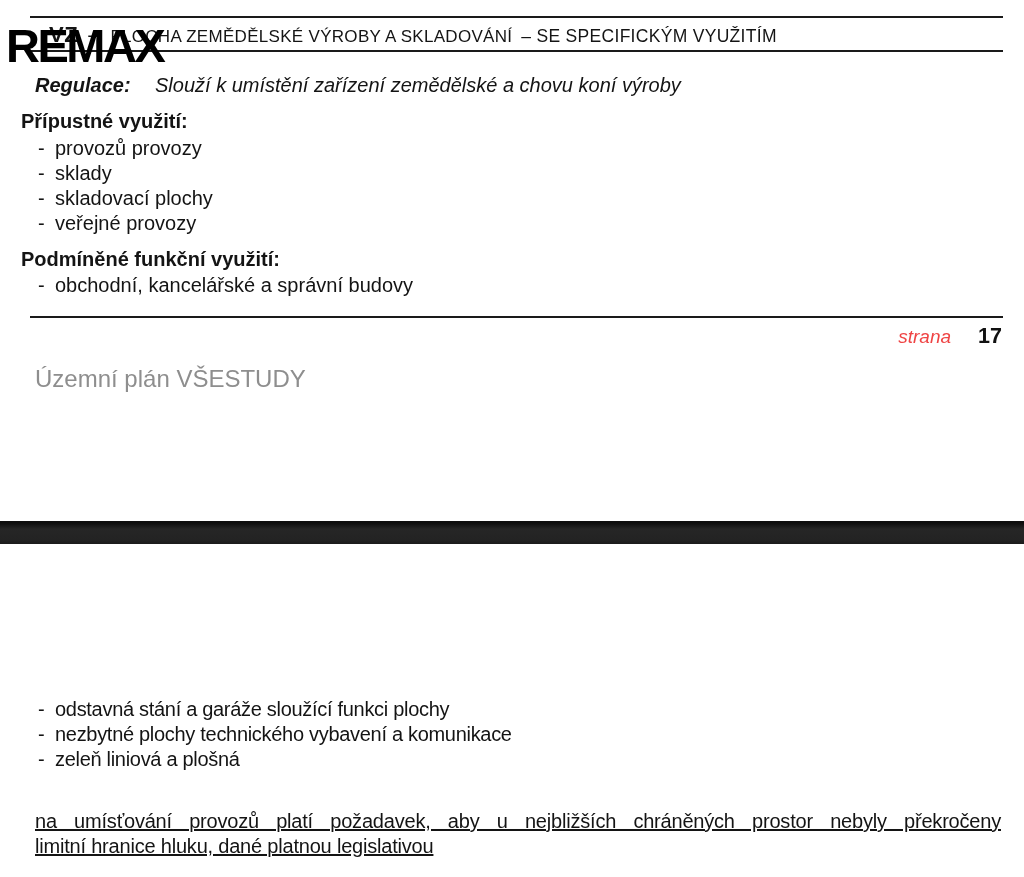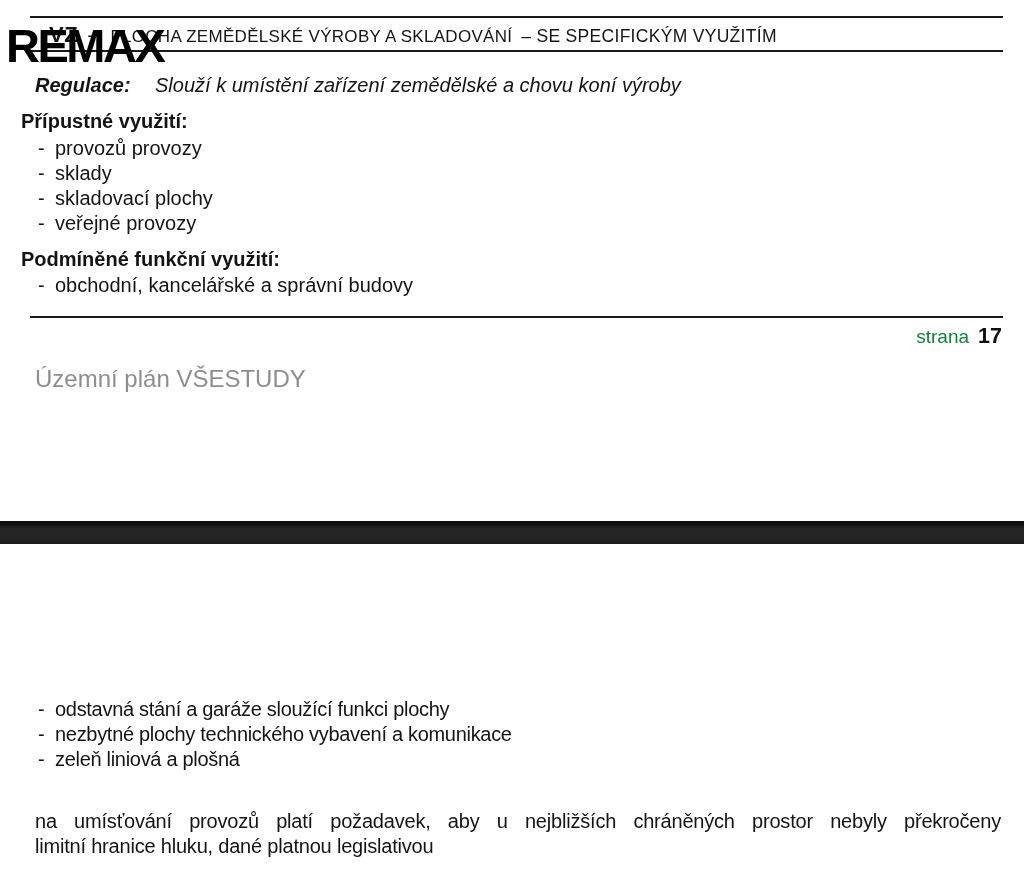--- a/index.html
+++ b/index.html
@@ -67,31 +67,31 @@
   .li-k0, .li-k1, .li-k2 { letter-spacing: -0.3px; }
 
   .footer-doc {
     position: absolute; left: 35px; top: 325px;
     font-size: 24px; color: #8e8e8e; white-space: nowrap; margin-top: 40px;
   }
   .footer-page {
     position: absolute; right: 22px; top: 324px;
     display: flex; align-items: baseline; white-space: nowrap;
   }
-  .footer-page-label { font-size: 19px; color: #15803d; margin-right: 9px; }
+  .footer-page-label { font-size: 19px; color: #ef4444; margin-right: 27px; font-style: italic; }
   .footer-page-number { font-size: 21.5px; font-weight: bold; color: #111111; }
 
   .pagebreak-bar {
     position: absolute; left: 0; top: 521px; width: 1024px; height: 23px;
     background: linear-gradient(180deg, #0e0e0e 0%, #0e0e0e 9%, #262626 35%, #232323 80%, #1b1b1b 100%);
   }
 
   .spatial-paragraph {
     position: absolute; left: 35px; top: 809px; width: 966px;
-    font-size: 20px; line-height: 25px; letter-spacing: -0.2px;
+    font-size: 20px; line-height: 25px; letter-spacing: -0.2px; text-decoration: underline;
   }
   .justify-full { text-align: justify; text-align-last: justify; }
 </style>
 </head>
 <body>
 
 <div class="page">
 
   <div class="rule rule-top"></div>
 

